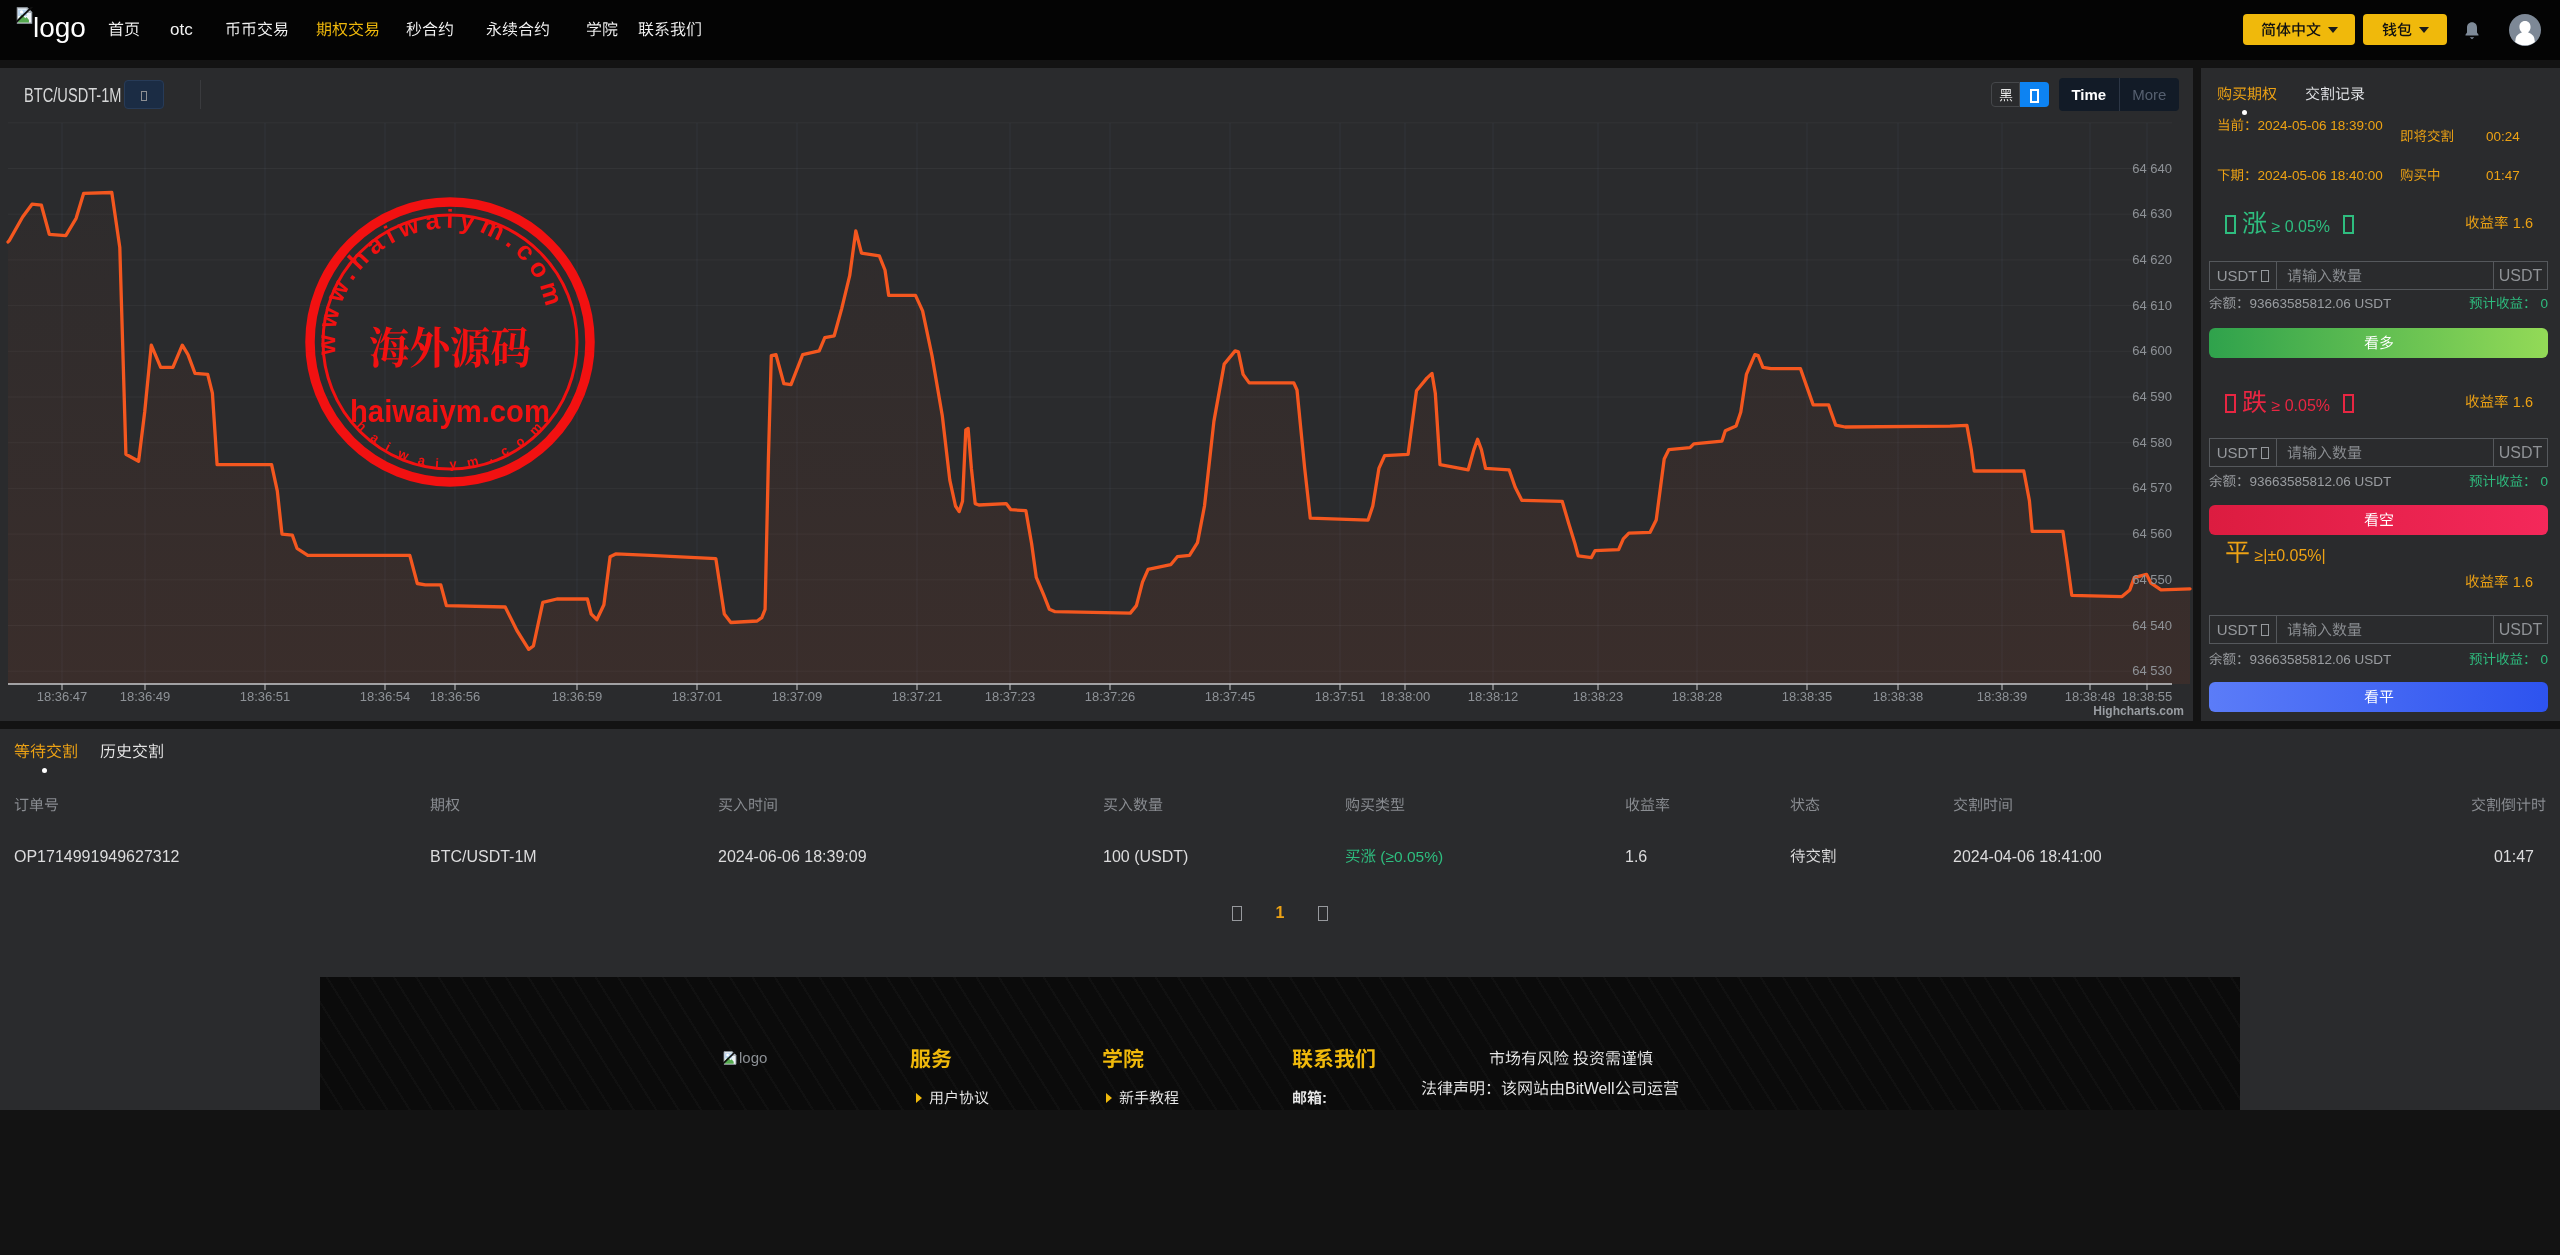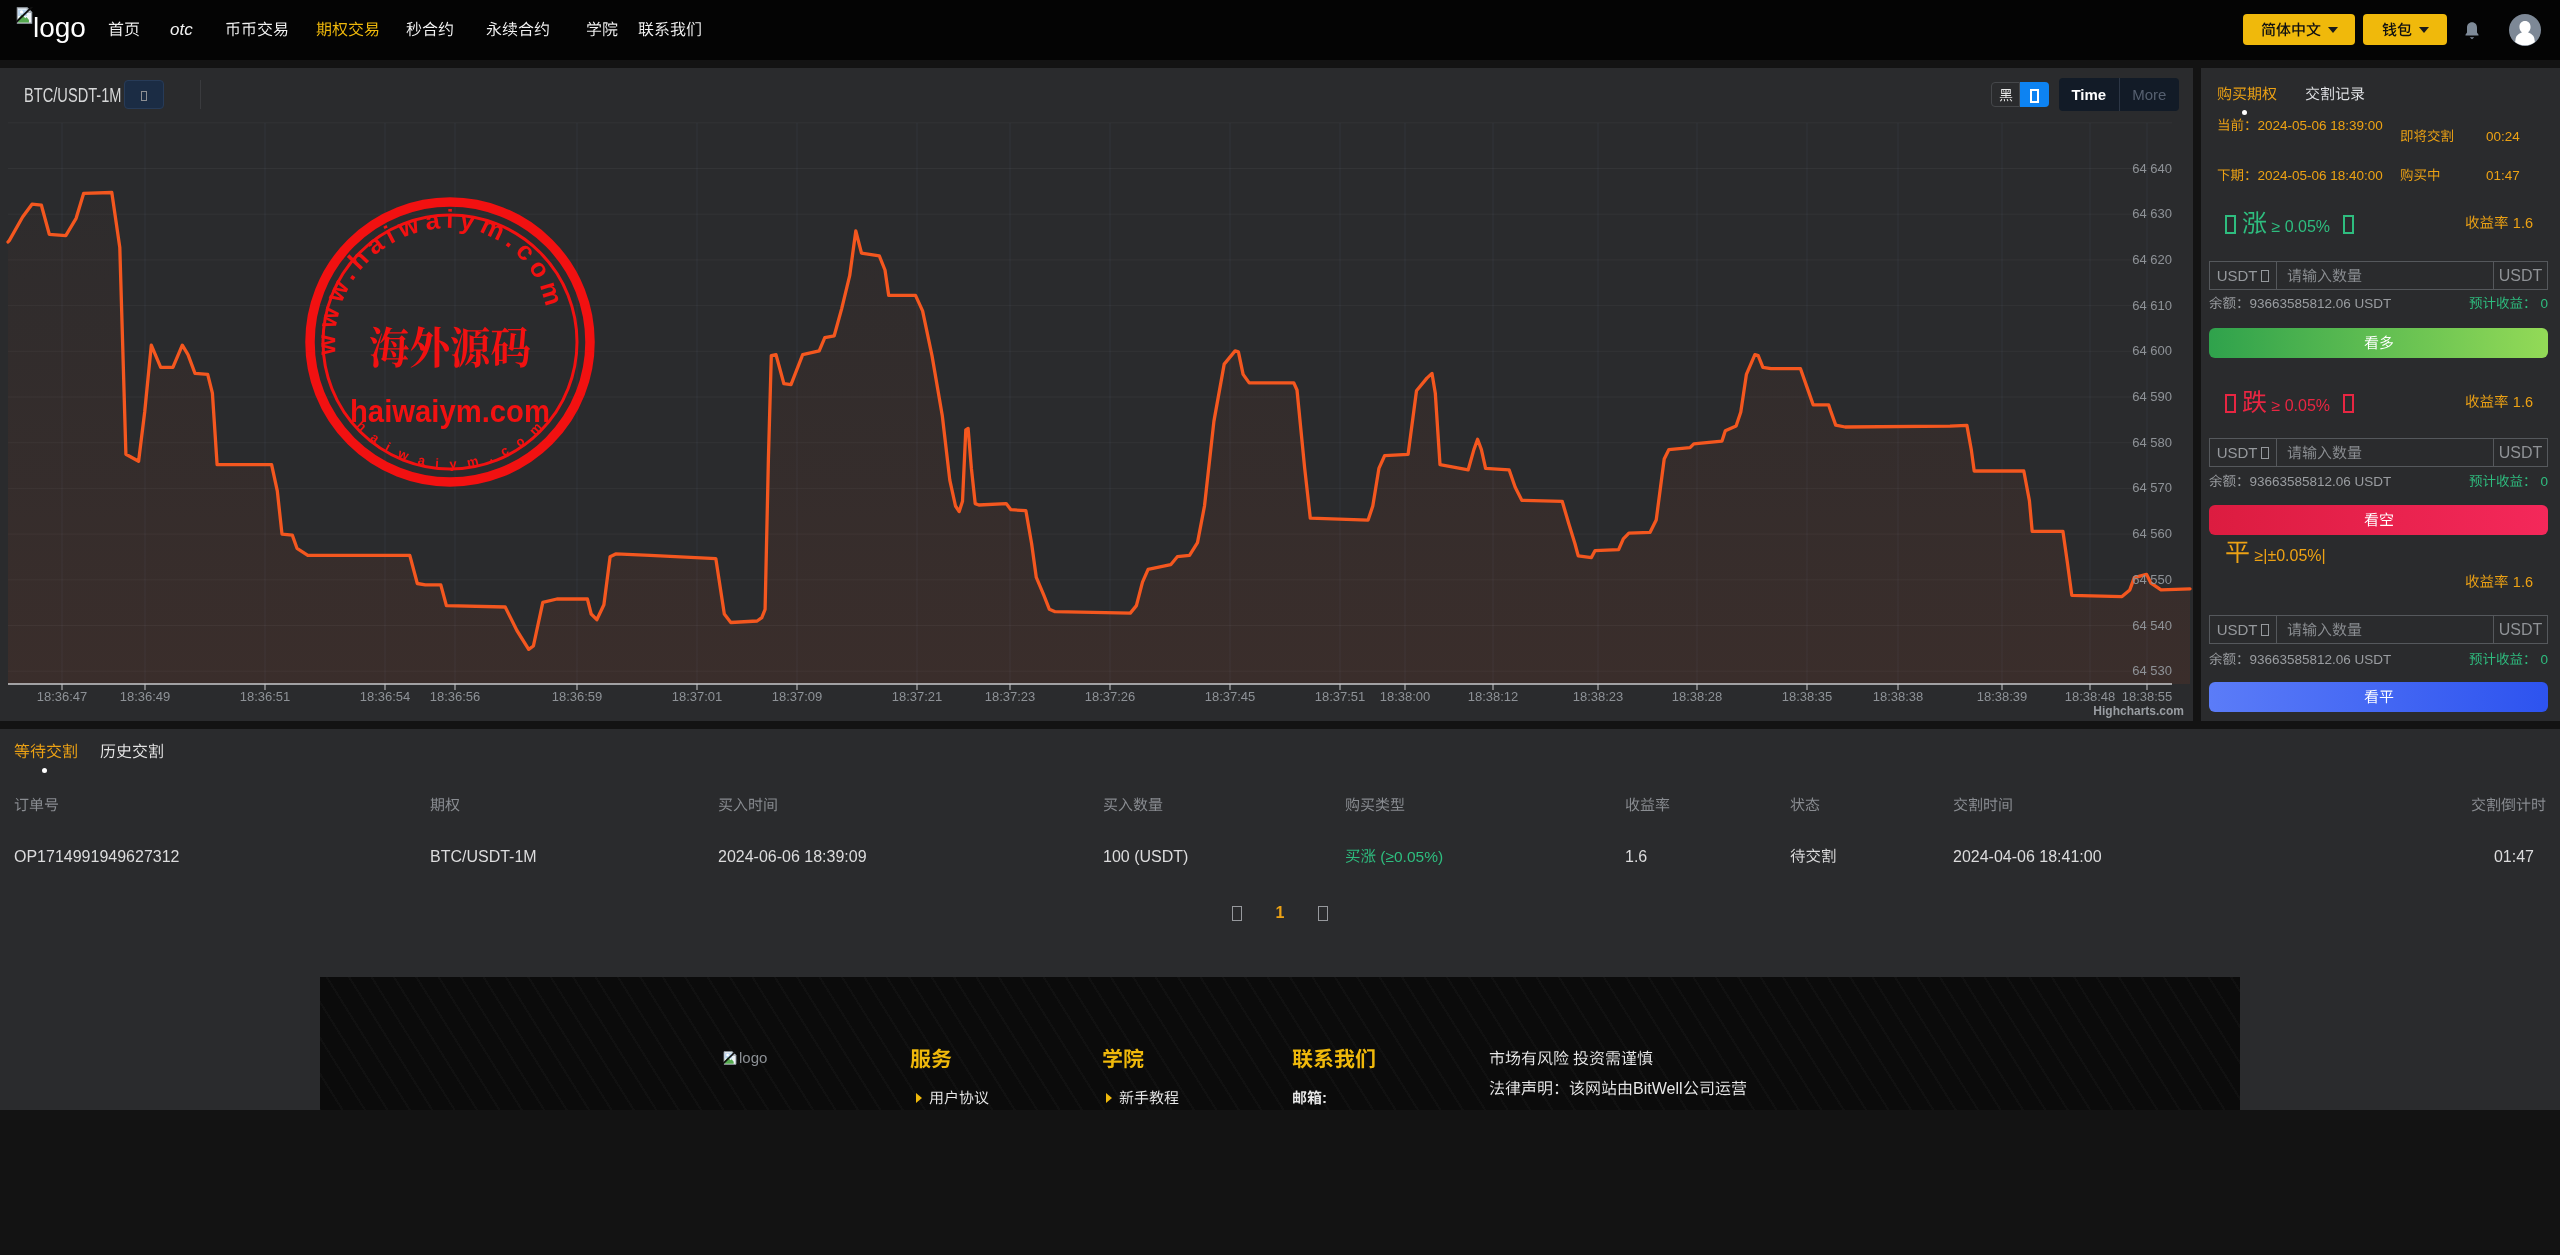--- a/index.html
+++ b/index.html
@@ -160,21 +160,21 @@
       <path d="M2 2.5h8.5v6H2z" fill="#bcd6ee"></path>
       <circle cx="5.2" cy="4.6" r="1.5" fill="#fff"></circle>
       <path d="M2 11.5l3.6-4.5 3.1 3.7 1.2-1.2 2.3 2.8v2.2H2z" fill="#55a94f"></path>
       <path d="M-0.5 15L15.5 -0.5" stroke="#101010" stroke-width="1.8"></path>
     </svg>
     <div style="position:absolute;left:33px;top:8px;height:40px;line-height:40px;"><span style="color:#fff;font-size:28px">logo</span></div>
     <div style="position:absolute;left:108px;top:18px;height:24px;line-height:24px;"><span style="font-size:16px;color:#f2f2f2;white-space:pre;font-weight:normal"><svg class="t" fill="currentColor" width="32.0" height="14.08" viewBox="0 -880 2000 880">
           <use href="#gr9996"></use>
           <use href="#gr9875" x="1000"></use>
         </svg></span></div>
-    <div style="position:absolute;left:170px;top:18px;height:24px;line-height:24px;font-style:italic;"><span style="font-size:17px;color:#f2f2f2">otc</span></div>
+    <div style="position:absolute;left:170px;top:18px;height:24px;line-height:24px;"><span style="font-size:17px;color:#f2f2f2">otc</span></div>
     <div style="position:absolute;left:225px;top:18px;height:24px;line-height:24px;"><span style="font-size:16px;color:#f2f2f2;white-space:pre;font-weight:normal"><svg class="t" fill="currentColor" width="64.0" height="14.08" viewBox="0 -880 4000 880">
           <use href="#gr5e01"></use>
           <use href="#gr5e01" x="1000"></use>
           <use href="#gr4ea4" x="2000"></use>
           <use href="#gr6613" x="3000"></use>
         </svg></span></div>
     <div style="position:absolute;left:316px;top:18px;height:24px;line-height:24px;"><span style="font-size:16px;color:#f0b90b;white-space:pre;font-weight:normal"><svg class="t" fill="currentColor" width="64.0" height="14.08" viewBox="0 -880 4000 880">
           <use href="#gr671f"></use>
           <use href="#gr6743" x="1000"></use>
           <use href="#gr4ea4" x="2000"></use>
@@ -616,21 +616,21 @@
           <use href="#gr6709" x="2000"></use>
           <use href="#gr98ce" x="3000"></use>
           <use href="#gr9669" x="4000"></use>
         </svg> <svg class="t" fill="currentColor" width="80.0" height="14.08" viewBox="0 -880 5000 880">
           <use href="#gr6295"></use>
           <use href="#gr8d44" x="1000"></use>
           <use href="#gr9700" x="2000"></use>
           <use href="#gr8c28" x="3000"></use>
           <use href="#gr614e" x="4000"></use>
         </svg></span></div>
-    <div style="position:absolute;left:1489px;top:1078px;height:22px;line-height:22px;"><span style="font-size:16px;color:#e8e8e8;white-space:pre;font-weight:normal"><svg class="t" fill="currentColor" width="144.0" height="14.08" viewBox="0 -880 9000 880">
+    <div style="position:absolute;left:1421px;top:1078px;height:22px;line-height:22px;"><span style="font-size:16px;color:#e8e8e8;white-space:pre;font-weight:normal"><svg class="t" fill="currentColor" width="144.0" height="14.08" viewBox="0 -880 9000 880">
           <use href="#gr6cd5"></use>
           <use href="#gr5f8b" x="1000"></use>
           <use href="#gr58f0" x="2000"></use>
           <use href="#gr660e" x="3000"></use>
           <use href="#grff1a" x="4000"></use>
           <use href="#gr8be5" x="5000"></use>
           <use href="#gr7f51" x="6000"></use>
           <use href="#gr7ad9" x="7000"></use>
           <use href="#gr7531" x="8000"></use>
         </svg>BitWell<svg class="t" fill="currentColor" width="64.0" height="14.08" viewBox="0 -880 4000 880">

